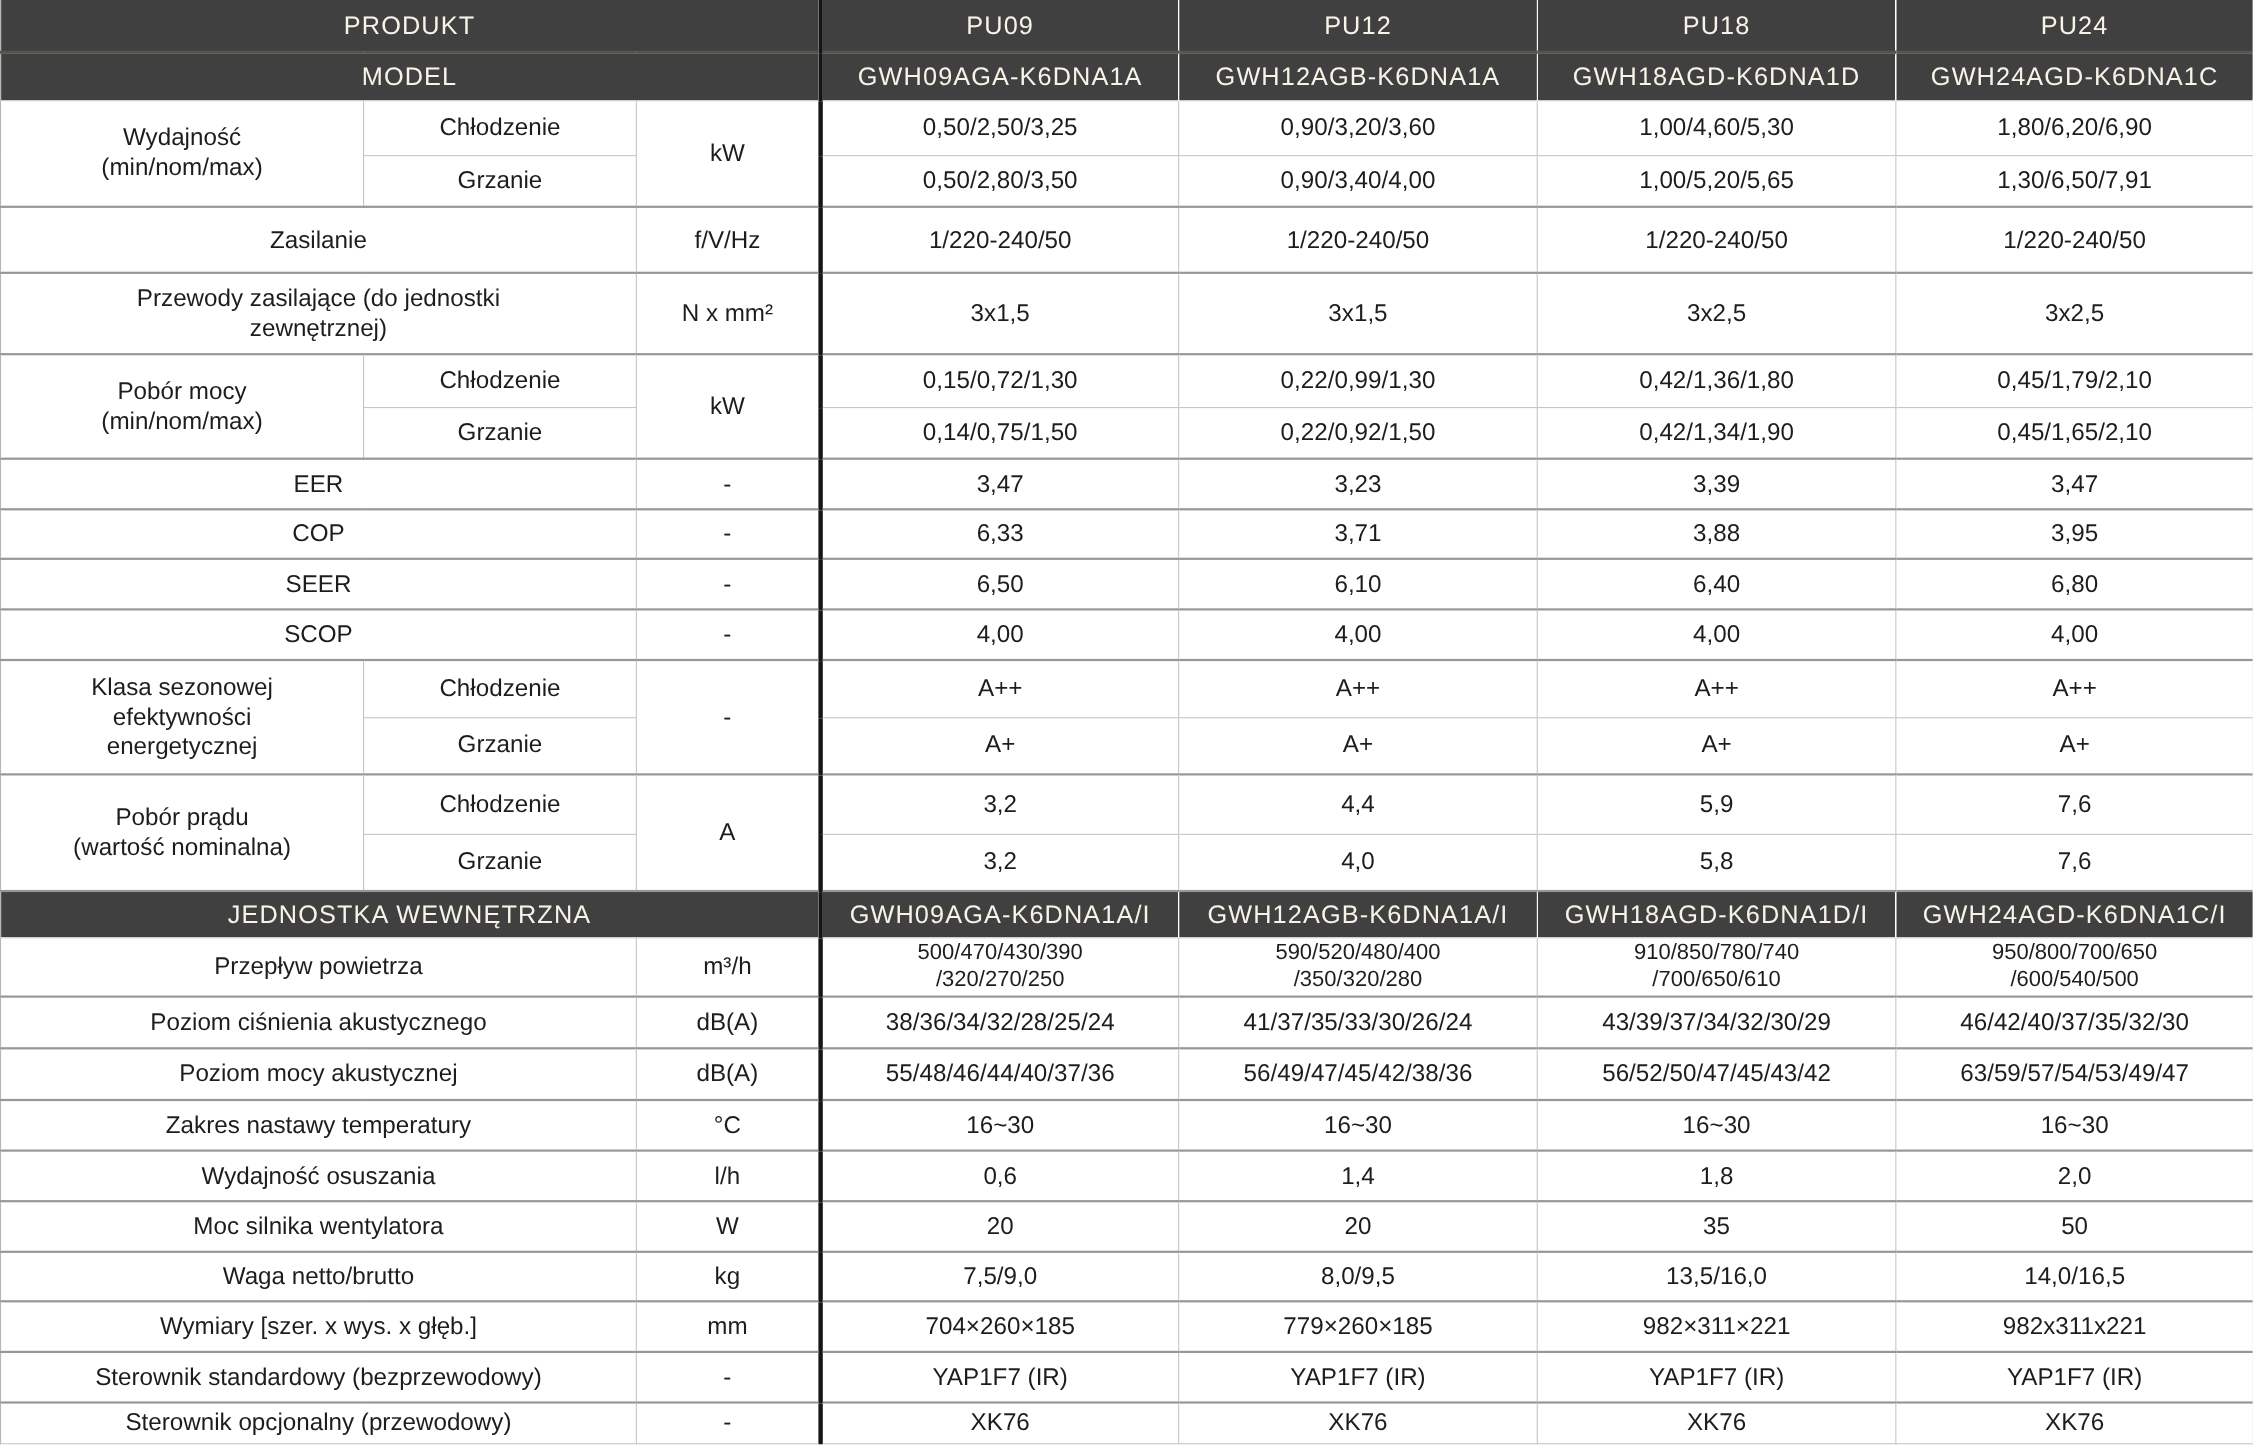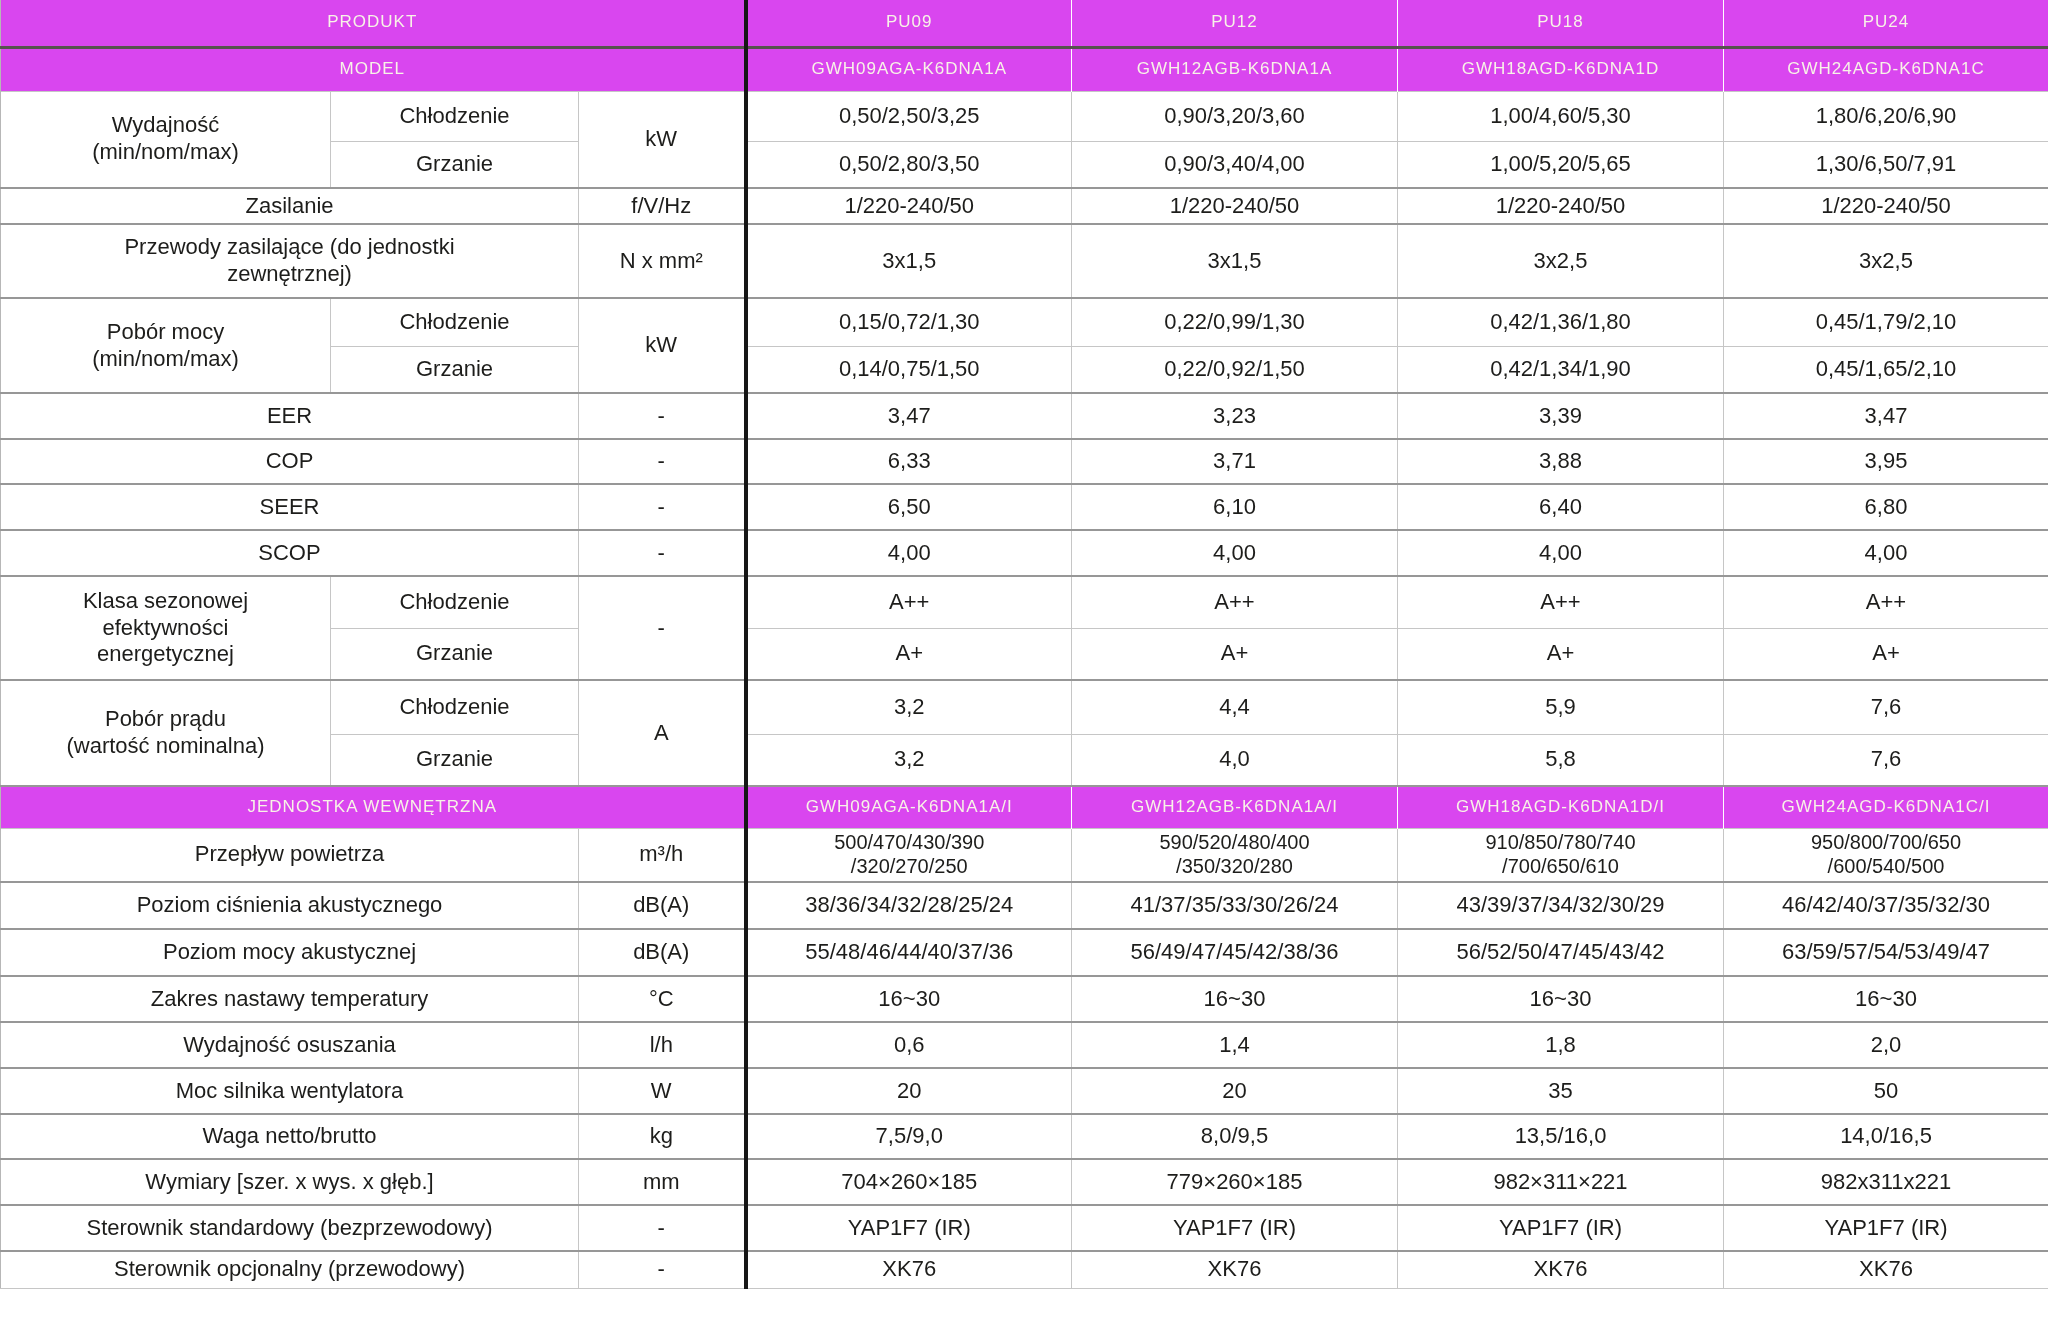--- a/index.html
+++ b/index.html
@@ -11,22 +11,22 @@
     border-collapse:collapse; table-layout:fixed; width:2048px;
   }
   td {
     border:1px solid #c6c6c6;
     text-align:center; vertical-align:middle;
     color:#1d1d1b; font-size:22px; line-height:1.22;
     white-space:pre-line; padding:2px 6px;
     overflow:hidden;
   }
   td.tan {
-    background:#d946ef; color:#f8f3e7;
-    font-size:17px; letter-spacing:1px;
+    background:#404040; color:#f8f3e7;
+    font-size:23px; letter-spacing:1px;
     border-left:1px solid rgba(255,255,255,.55);
     border-right:1px solid rgba(255,255,255,.55);
     border-top:none; border-bottom:none;
   }
   tr.g > td { border-top:2px solid #979797; }
   tr.model-row > td { border-top:3px solid #56534d; }
   td.vfirst { border-left:4px solid #161616; }
   td.small { font-size:20px; line-height:1.18;margin-top:44px; }
   table.spec tr > td:first-child { border-left:1px solid #b7b7b7; }
   table.spec tr > td:last-child  { border-right:1px solid #b7b7b7; }
@@ -74,21 +74,21 @@
     <td>1,80/6,20/6,90</td>
   </tr>
   <tr style="height:47px">
     <td>Grzanie</td>
     <td class="vfirst">0,50/2,80/3,50</td>
     <td>0,90/3,40/4,00</td>
     <td>1,00/5,20/5,65</td>
     <td>1,30/6,50/7,91</td>
   </tr>
 
-  <tr style="height:36px" class="g">
+  <tr style="height:60px" class="g">
     <td colspan="2">Zasilanie</td>
     <td>f/V/Hz</td>
     <td class="vfirst">1/220-240/50</td>
     <td>1/220-240/50</td>
     <td>1/220-240/50</td>
     <td>1/220-240/50</td>
   </tr>
 
   <tr style="height:74px" class="g">
     <td colspan="2">Przewody zasilające (do jednostki

